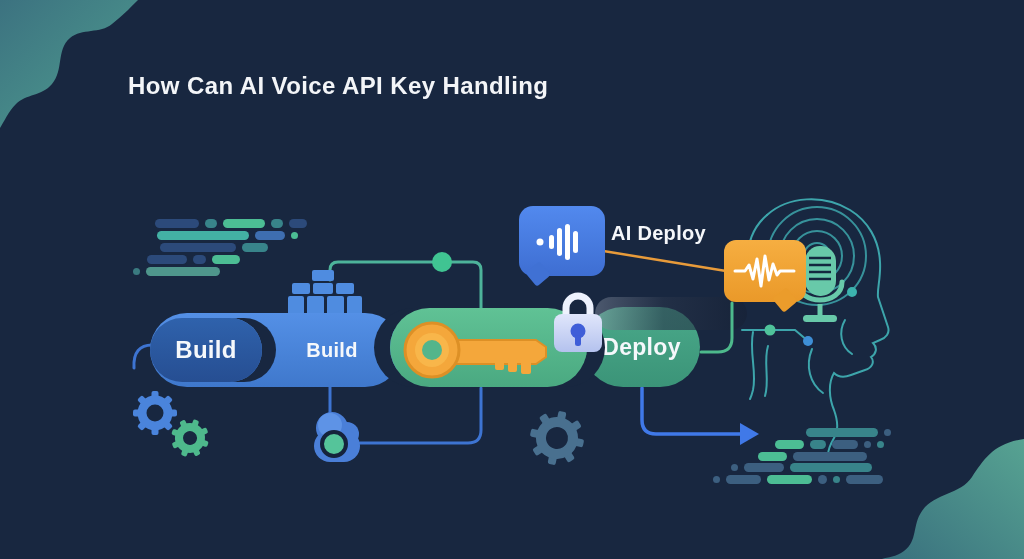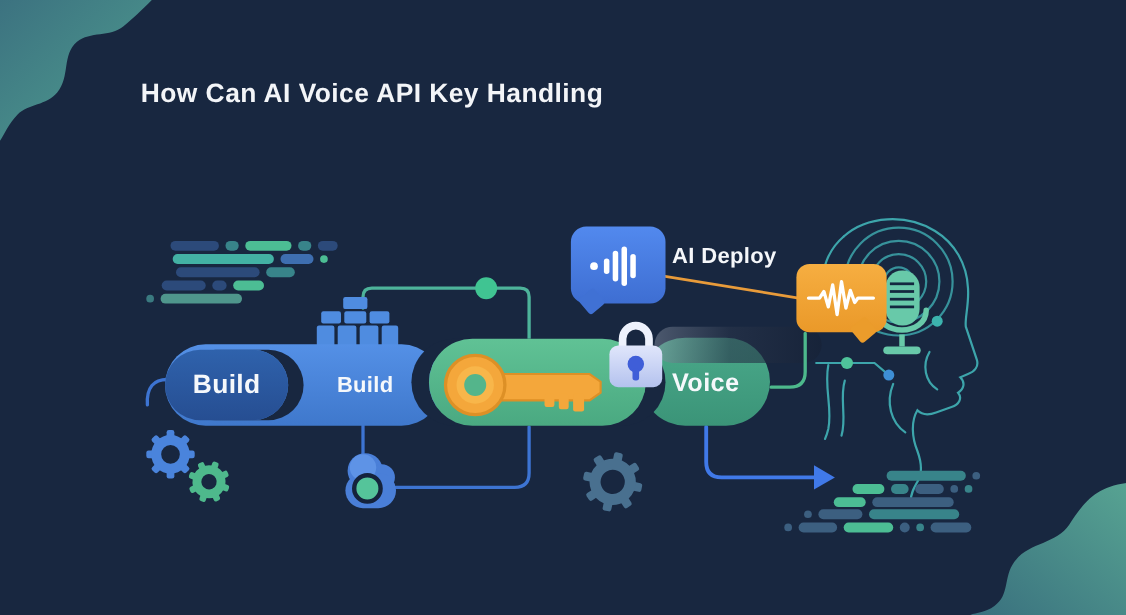--- a/index.html
+++ b/index.html
@@ -219,21 +219,21 @@
     <circle r="16" fill="none" stroke="#49708f" stroke-width="10"></circle>
   </g>
 </svg>
 
 <div class="abs pill pill-build"></div>
 <div class="abs label-build">Build</div>
 <div class="abs pill pill-code">
   <span>Build</span>
 </div>
 <div class="abs pill pill-deploy">
-  <span>Voice</span>
+  <span>Deploy</span>
 </div>
 <div class="abs pill pill-key"></div>
 
 <svg class="abs key-svg" width="160" height="70">
   <path d="M58,25 L138,25 L148,32 L148,42 L138,49 L58,49 Z" fill="#f4a73b" stroke="#dd9026" stroke-width="2"></path>
   <rect x="97" y="43" width="9" height="12" rx="2" fill="#f4a73b"></rect>
   <rect x="110" y="43" width="9" height="14" rx="2" fill="#f4a73b"></rect>
   <rect x="123" y="43" width="10" height="16" rx="2" fill="#f4a73b"></rect>
   <circle cx="34" cy="35" r="27" fill="#f4a73b" stroke="#dd9026" stroke-width="3"></circle>
   <circle cx="34" cy="35" r="17" fill="#f8b64a"></circle>

